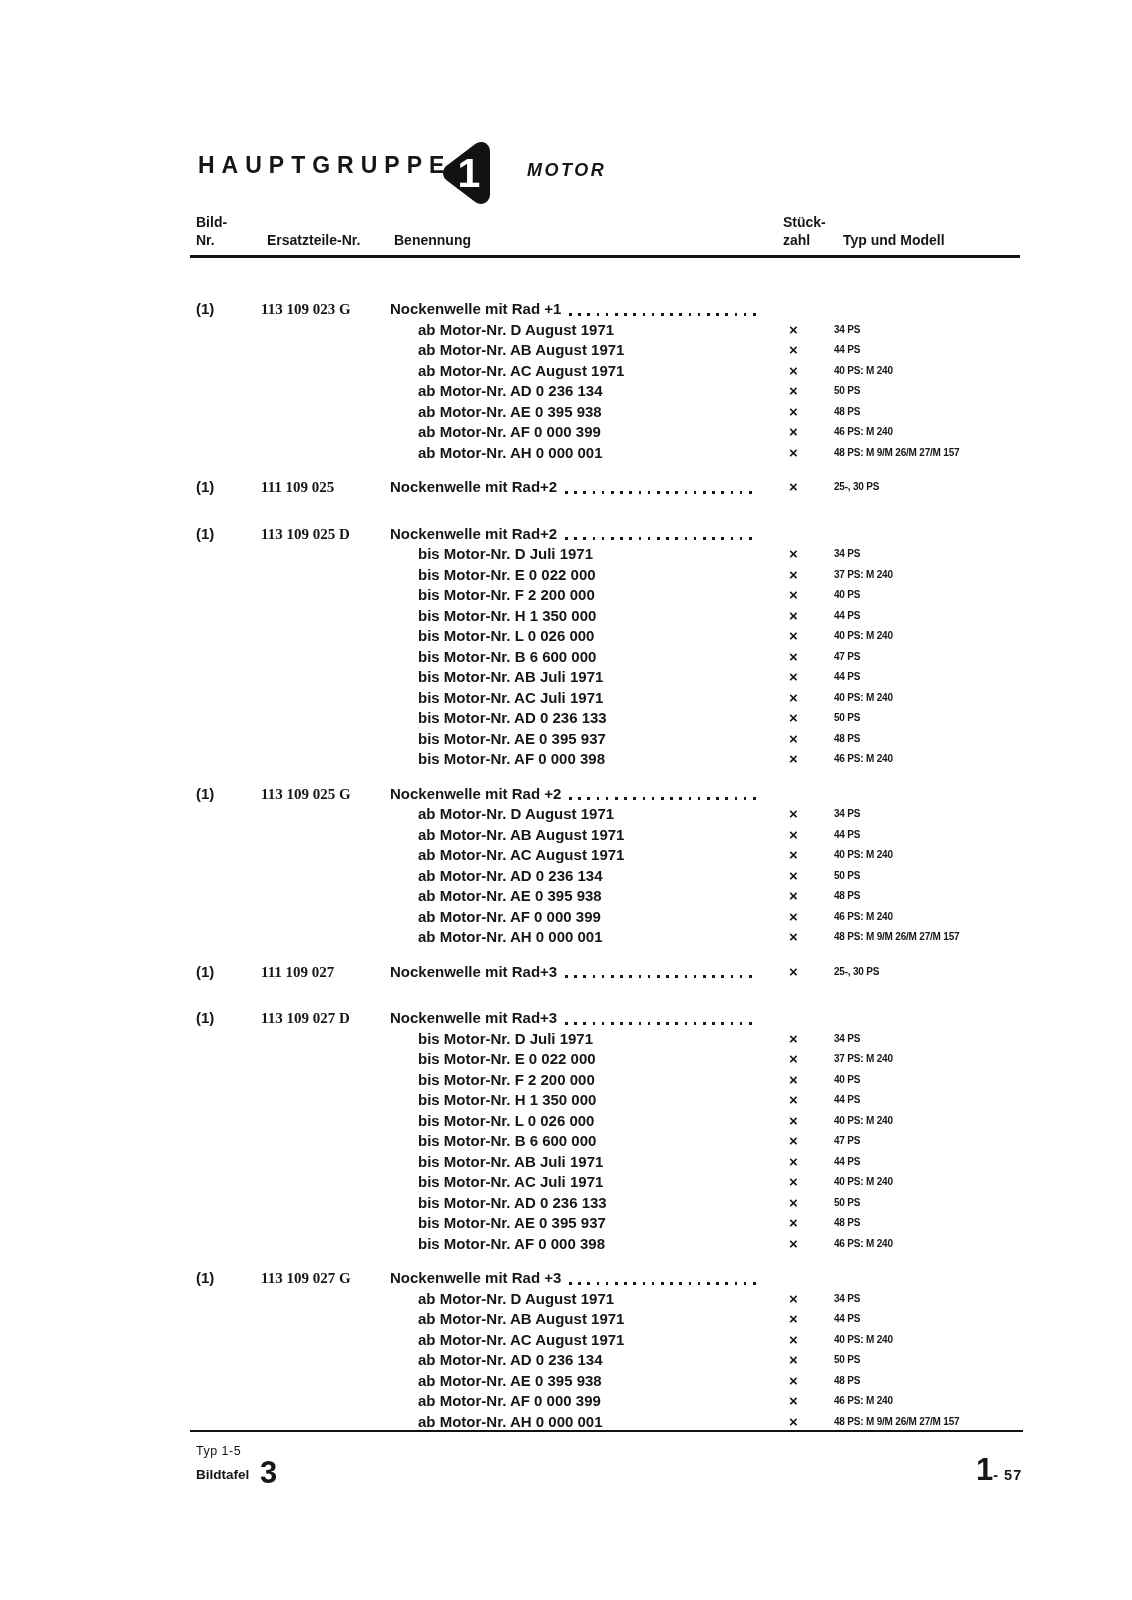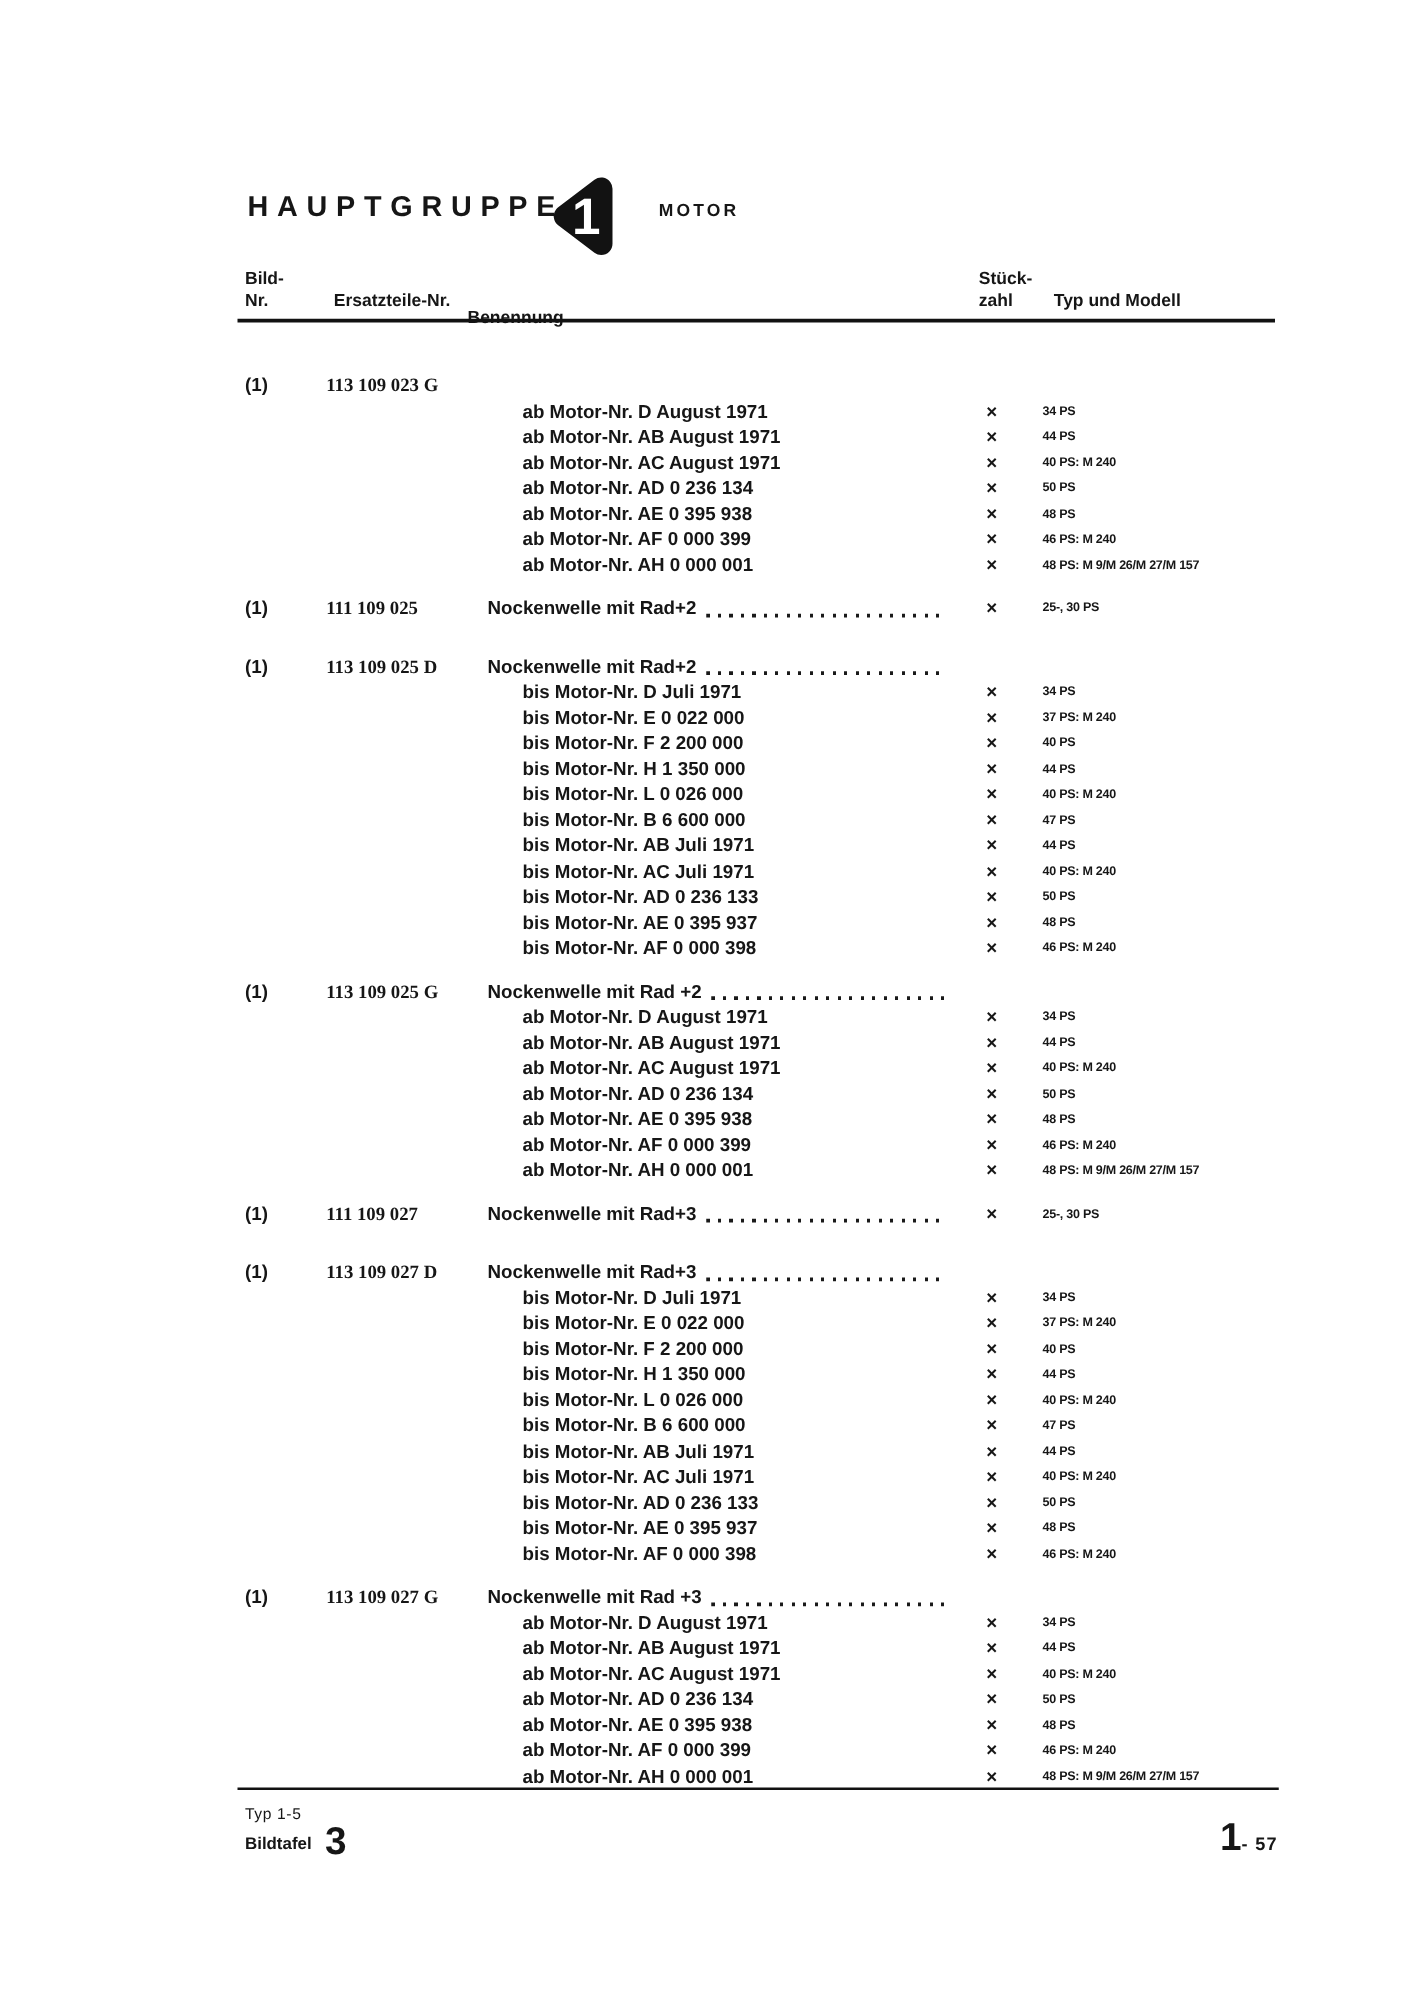--- a/index.html
+++ b/index.html
@@ -10,28 +10,28 @@
     font-family:"Liberation Sans", sans-serif; overflow:hidden;
   }
   
   .group-label {
     position:absolute; left:198px; top:152px;
     font-size:23px; font-weight:700; letter-spacing:7px; white-space:nowrap;
   }
   .badge { position:absolute; left:438px; top:136px; width:56px; height:74px; }
   .group-title {
     position:absolute; left:527px; top:160px;
-    font-size:14px; font-weight:700; letter-spacing:2.5px;
+    font-size:18px; font-weight:700; letter-spacing:2.5px;font-style:italic;
   }
   
   .colhead { position:absolute; font-size:14px; font-weight:700; white-space:nowrap; }
   .ch-bild1  { left:196px; top:214px; }
   .ch-bild2  { left:196px; top:232px; }
   .ch-part   { left:267px; top:232px; }
-  .ch-name   { left:374px; top:232px;margin-top:13px; }
+  .ch-name   { left:394px; top:232px; }
   .ch-qty1   { left:783px; top:214px; }
   .ch-qty2   { left:783px; top:232px; }
   .ch-model  { left:843px; top:232px; }
   .rule-top    { position:absolute; left:190px; top:255px; width:830px; height:3px; background:#121212; }
   .rule-bottom { position:absolute; left:190px; top:1430px; width:833px; height:2px; background:#121212; }
   
   .table { position:absolute; left:190px; top:299px; width:840px; }
   .block { margin-bottom:14px; }
   .block.single { margin-bottom:26px; }
   .row { display:flex; align-items:flex-start; line-height:20.5px; font-size:15px; font-weight:700; white-space:nowrap; }
@@ -74,20 +74,24 @@
   <div class="colhead ch-qty1">Stück-</div>
   <div class="colhead ch-qty2">zahl</div>
   <div class="colhead ch-model">Typ und Modell</div>
   <div class="rule-top"></div>
 
   <div class="table" id="rows-root">
       <div class="block">
         <div class="row">
           <span class="c-bild">(1)</span>
           <span class="c-part">113 109 023 G</span>
+          <span class="c-name">
+            <span class="txt">Nockenwelle mit Rad +1</span>
+            <span class="leader"></span>
+          </span>
           <span class="c-qty"></span>
           <span class="c-model"></span>
         </div>
         <div class="row">
           <span class="c-bild"></span>
           <span class="c-part"></span>
           <span class="c-name sub">
             <span class="txt">ab Motor-Nr. D August 1971</span>
           </span>
           <span class="c-qty">×</span>

